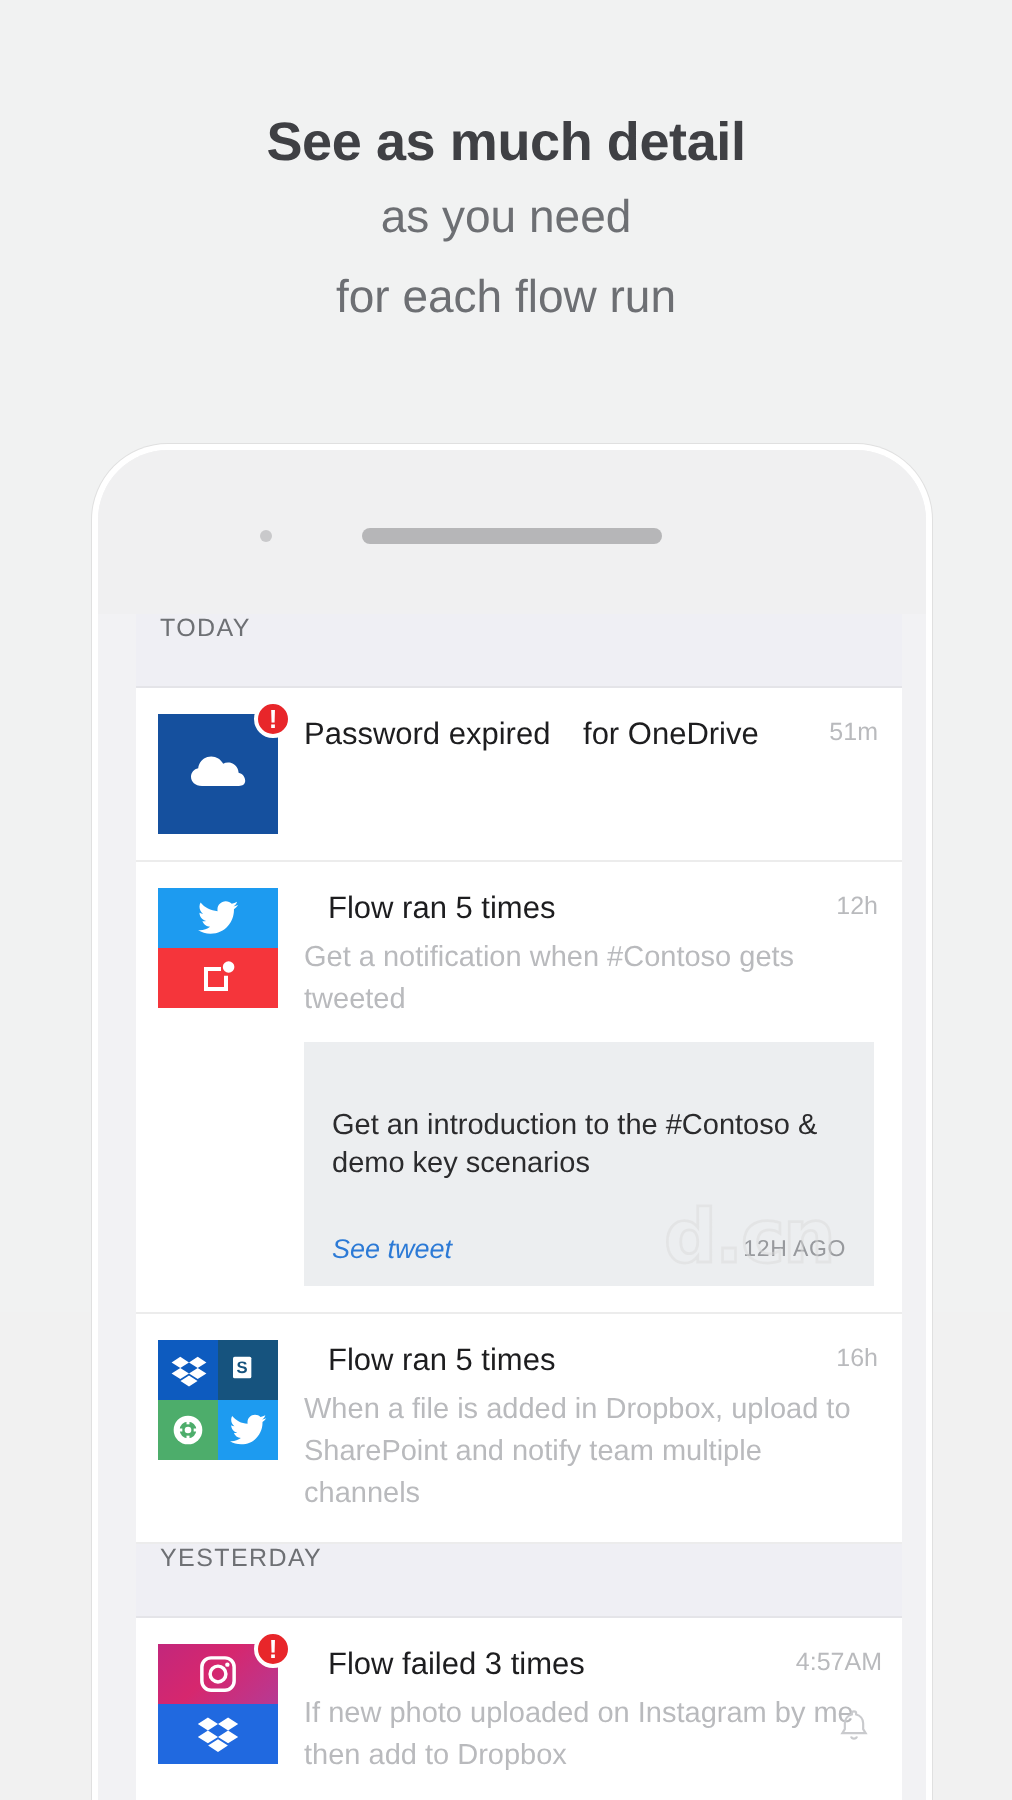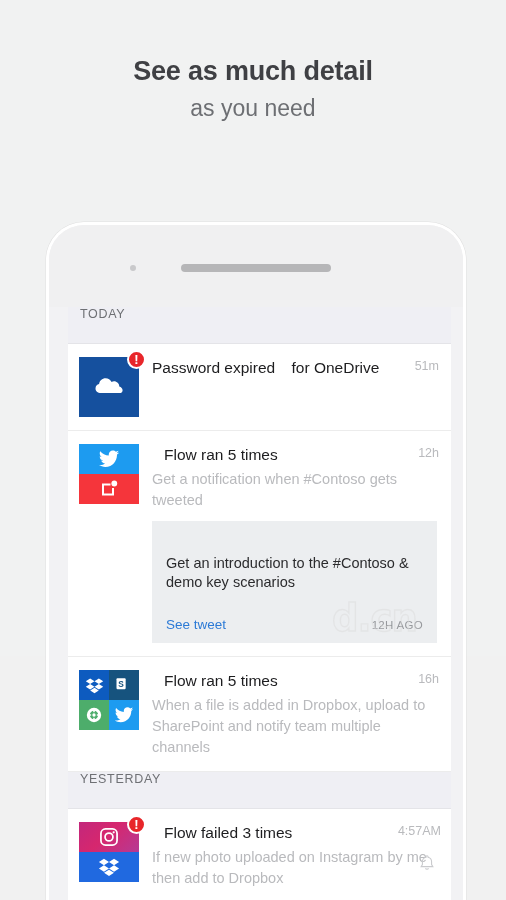--- a/index.html
+++ b/index.html
@@ -180,20 +180,21 @@
   }
   .tweet-foot {
     display: flex;
     justify-content: space-between;
     align-items: center;
     margin-top: 25px;
   }
   .tweet-link {
     font-size: 13.5px;
     color: #2c7ad6;
+    font-style: italic;
   }
   .tweet-ago {
     font-size: 11.5px;
     color: #97999d;
     letter-spacing: 0.3px;
   }
 
   .bell-wrap {
     position: absolute;
     right: 14px;
@@ -223,20 +224,21 @@
   }
 </style>
 </head>
 <body>
 
 <div id="root">
 
   <div class="headline-block">
     <div class="headline-main">See as much detail</div>
     <div class="headline-sub">as you need</div>
+    <div class="headline-sub">for each flow run</div>
   </div>
 
   <div class="phone">
     <div class="phone-inner">
 
       <div class="phone-topbar">
         <div class="camera-dot"></div>
         <div class="speaker"></div>
       </div>
 

